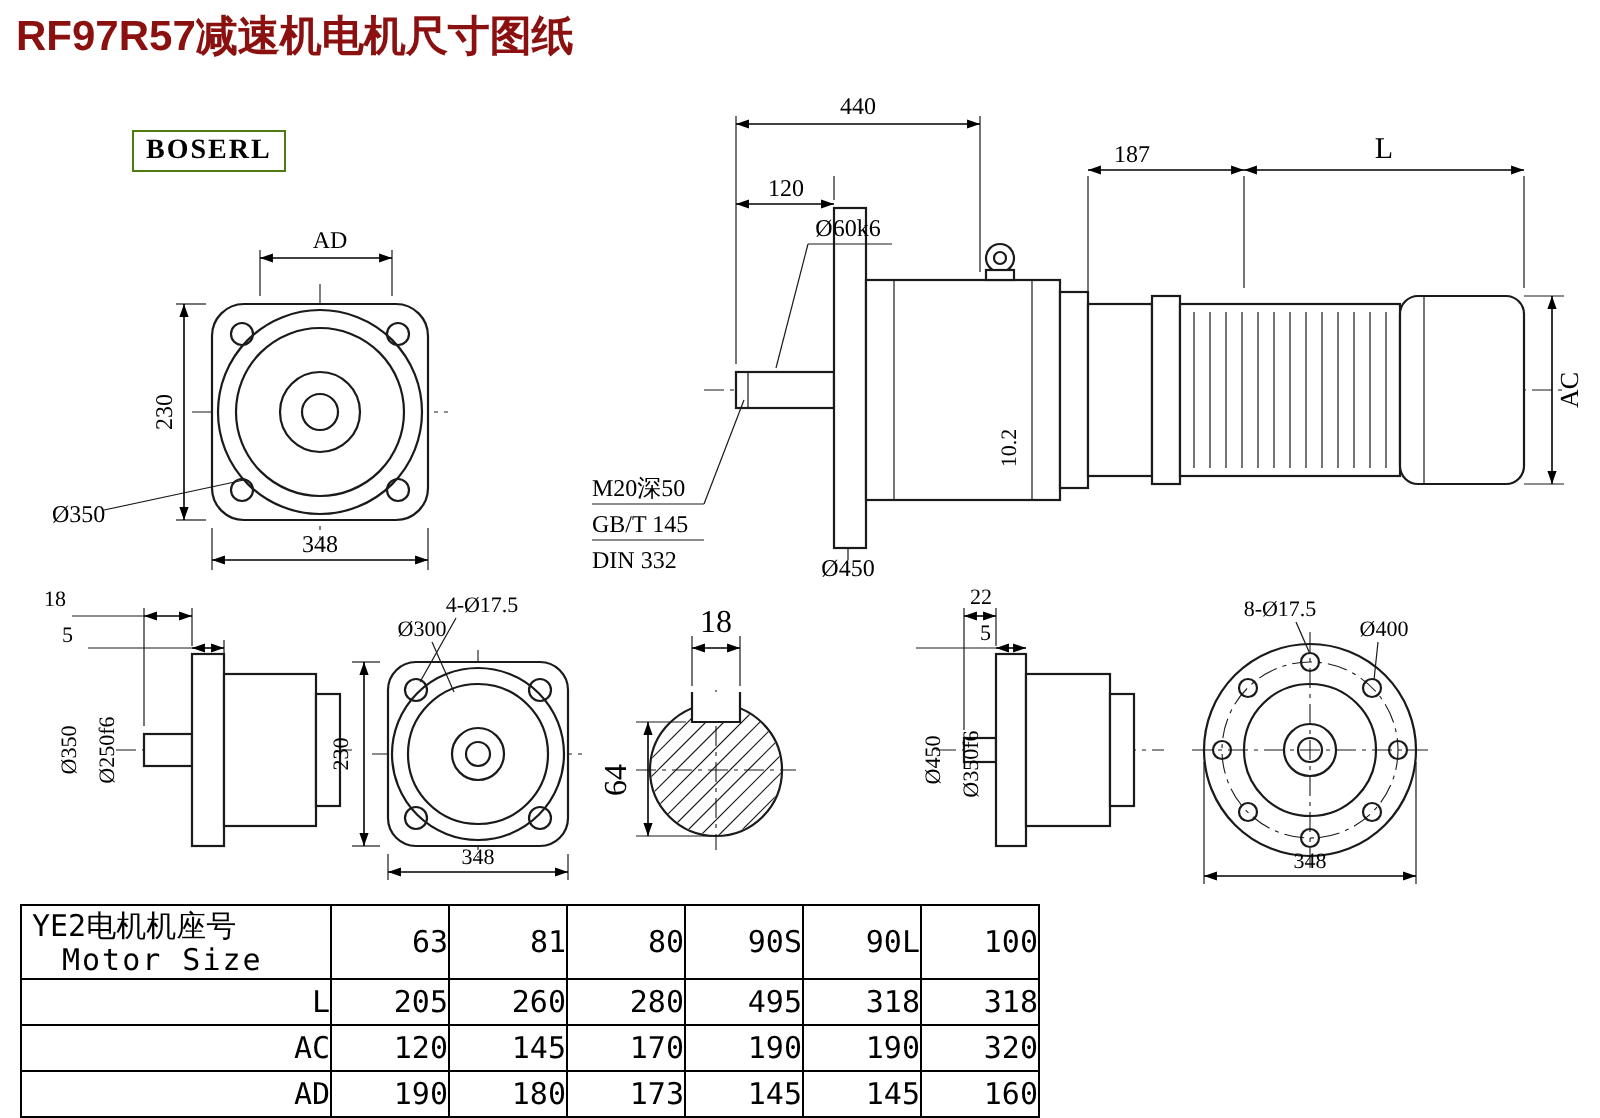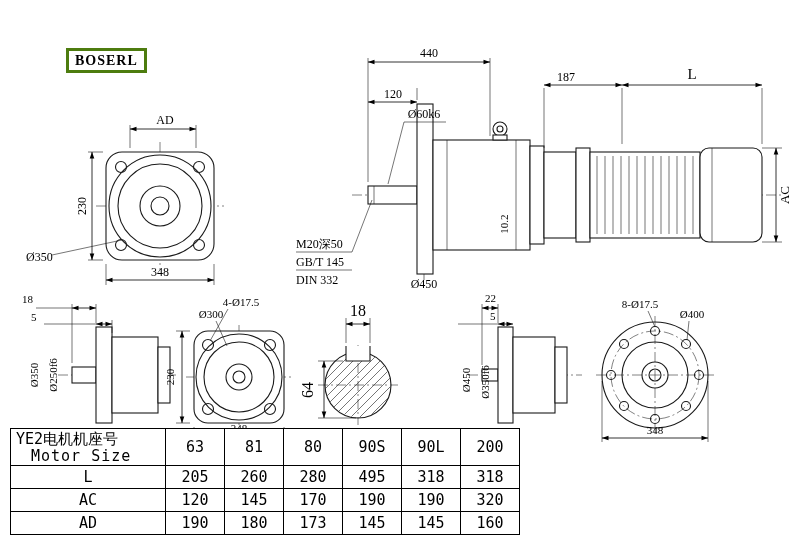--- a/index.html
+++ b/index.html
@@ -1,44 +1,45 @@
 <!DOCTYPE html>
 <html><head>
 <meta charset="utf-8">
 <style>
   html,body{margin:0;padding:0;background:#fff;}
   .page{position:relative;width:800px;height:559px;background:#fff;overflow:hidden;
         font-family:"Liberation Sans",sans-serif;color:#000;}
   .title{position:absolute;left:8px;top:4px;font-size:21px;font-weight:bold;color:#8b1111;
          font-family:"Liberation Sans",sans-serif;}
-  .logo{position:absolute;left:66px;top:48px;border:3px solid #4d7c0f;padding:0 6px;height:19px;
+  .logo{position:absolute;left:66px;top:65px;border:1px solid #4d7c0f;padding:0 6px;height:19px;
         line-height:19px;font-family:"Liberation Serif",serif;font-weight:bold;font-size:14px;
         letter-spacing:1px;color:#000;background:#fff;}
   .drawing{position:absolute;left:0;top:40px;}
   svg text{font-family:"Liberation Serif",serif;fill:#000;}
   .t{font-size:12px;}
   .ts{font-size:11px;}
   .tb{font-size:16px;}
   .p{fill:#fff;stroke:#1a1a1a;stroke-width:1.1;}
   .pn{fill:none;stroke:#1a1a1a;stroke-width:1.1;}
   .thin{fill:none;stroke:#1a1a1a;stroke-width:0.6;}
   .c{fill:none;stroke:#1a1a1a;stroke-width:0.55;stroke-dasharray:10 3 2 3;}
   .d{fill:none;stroke:#000;stroke-width:0.8;}
-  table.dim{position:absolute;left:10px;top:428px;border-collapse:collapse;table-layout:fixed;
+  table.dim{position:absolute;left:10px;top:452px;border-collapse:collapse;table-layout:fixed;
             font-family:"DejaVu Sans Mono",monospace;font-size:15px;}
-  table.dim td{border:1px solid #000;text-align:center;height:22px;padding:0;background:#fff;}
+  table.dim td{border:1px solid #000;text-align:right;height:22px;padding:0;background:#fff;}
   table.dim td.hdr{text-align:left;height:36px;}
   table.dim td.hdr .cn{padding-left:5px;line-height:18px;}
   table.dim td.hdr .en{padding-left:20px;line-height:16px;letter-spacing:1px;}
 </style>
 </head>
 <body>
 
 <div class="page">
 
+  <div class="title">RF97R57减速机电机尺寸图纸</div>
   <div class="logo">BOSERL</div>
 
   <svg class="drawing" width="800" height="412" viewBox="0 0 800 412">
     <defs>
       <marker id="arr" viewBox="0 0 10 10" refX="9.5" refY="5" markerWidth="9" markerHeight="9" orient="auto-start-reverse">
         <path d="M0.5,1.8 L9.5,5 L0.5,8.2 Z" fill="#000"></path>
       </marker>
       <clipPath id="shcl">
           <circle cx="358" cy="345" r="32.5"></circle>
         </clipPath>
@@ -252,21 +253,21 @@
         <tr>
       <td class="hdr">
         <div class="cn">YE2电机机座号</div>
         <div class="en">Motor Size</div>
       </td>
       <td>63</td>
       <td>81</td>
       <td>80</td>
       <td>90S</td>
       <td>90L</td>
-      <td>200</td>
+      <td>100</td>
     </tr>
     <tr>
       <td>L</td>
       <td>205</td>
       <td>260</td>
       <td>280</td>
       <td>495</td>
       <td>318</td>
       <td>318</td>
     </tr>

